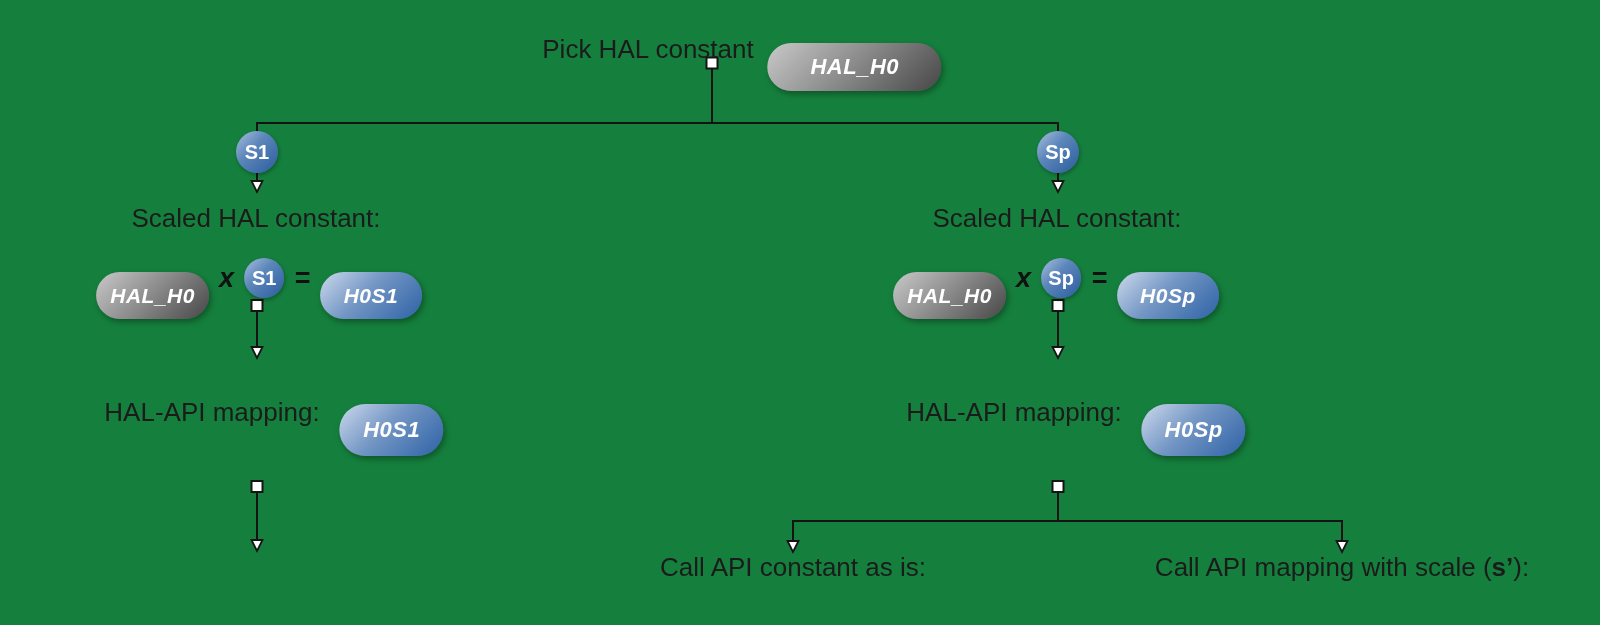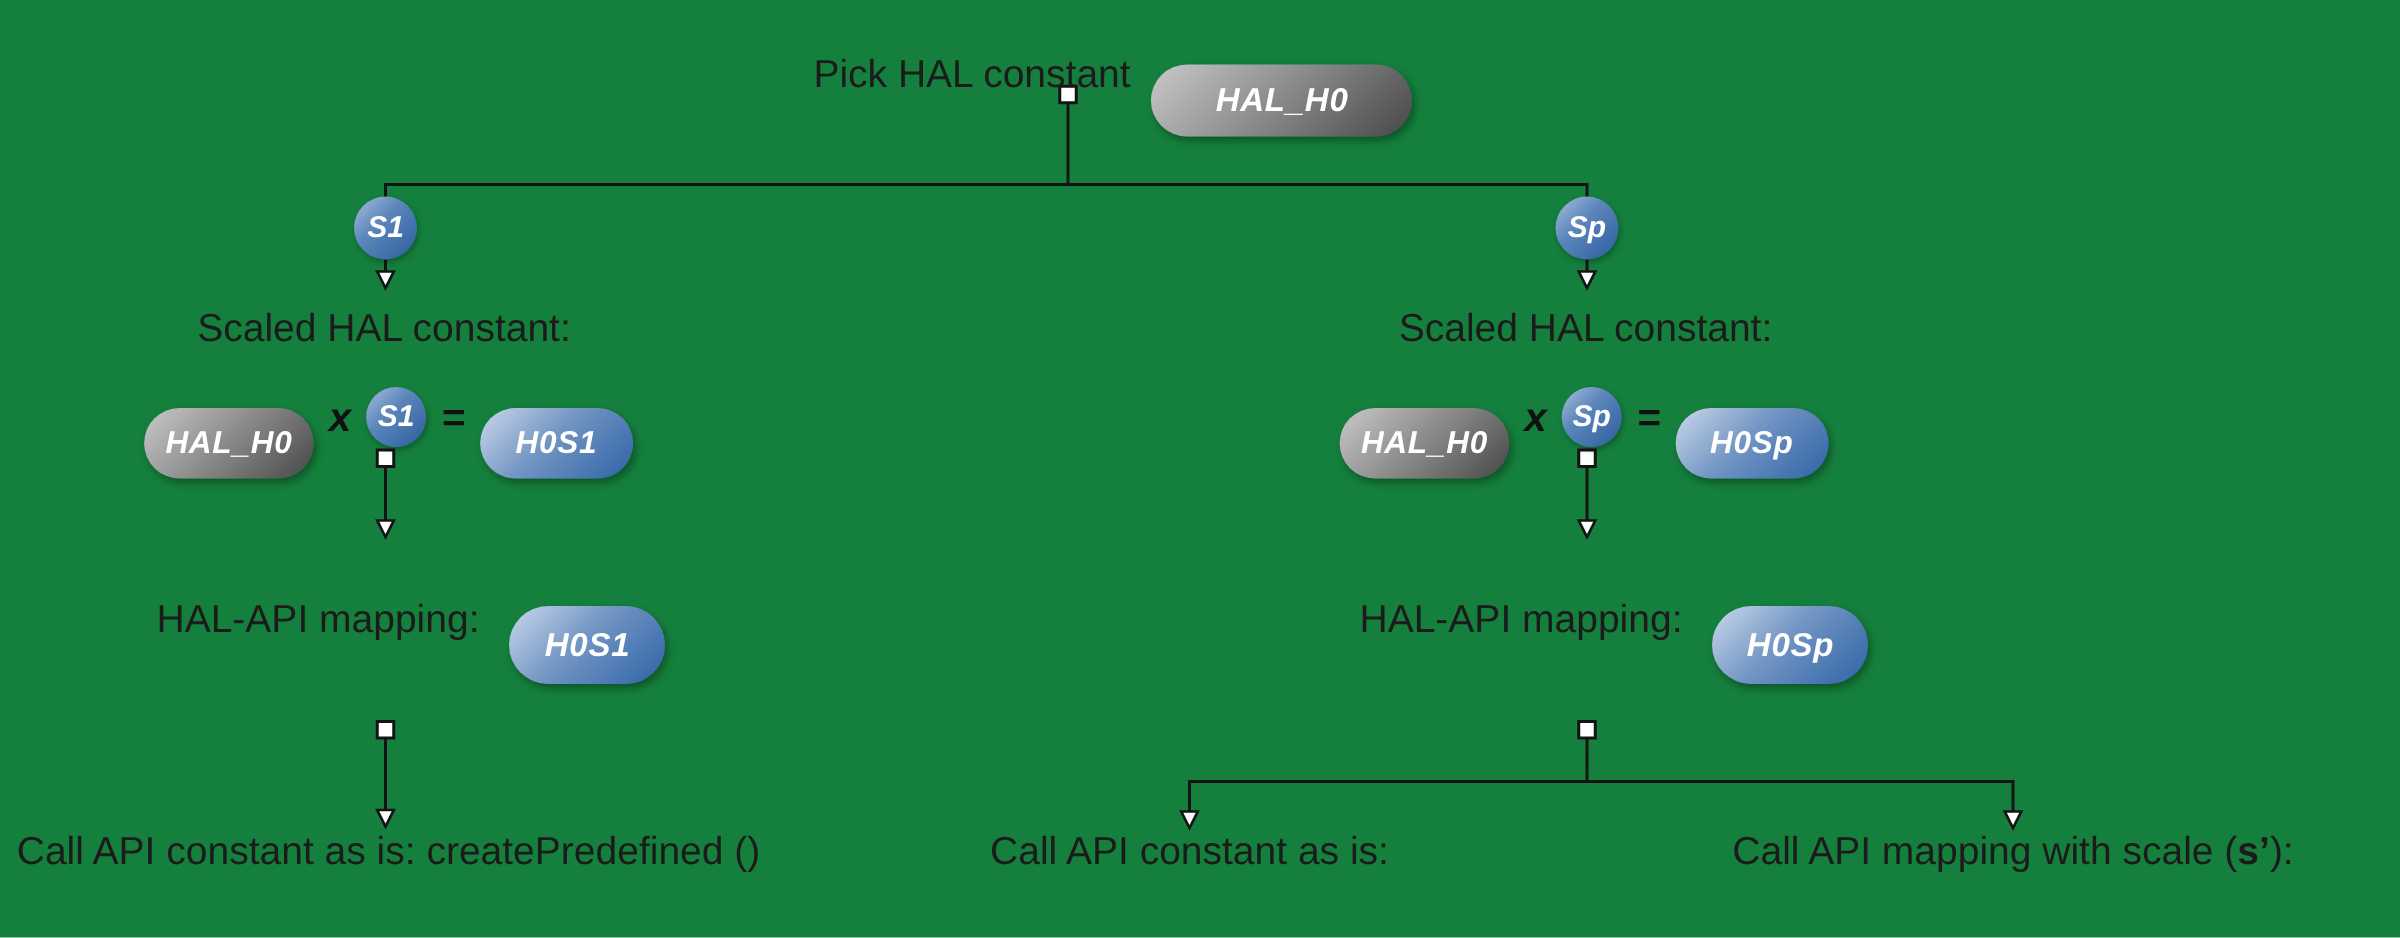--- a/index.html
+++ b/index.html
@@ -16,21 +16,21 @@
     border-radius:999px; color:#ffffff; font-style:italic; font-weight:bold;
     letter-spacing:0.5px; box-shadow:2px 3px 6px rgba(0,0,0,0.35);
     white-space:nowrap;
     margin-top:35px;
   }
   .pill.gray { background:linear-gradient(135deg,#c9c9c9 0%,#8f8f8f 45%,#474747 100%); }
   .pill.blue { background:linear-gradient(135deg,#ccd9ec 0%,#7396c4 45%,#2e62a6 100%); }
   .badge {
     border-radius:50%; display:flex; align-items:center; justify-content:center;
     background:linear-gradient(135deg,#aac1df 0%,#5d87bb 40%,#2a5c9d 100%);
-    color:#ffffff; font-weight:bold; box-shadow:1px 2px 4px rgba(0,0,0,0.3);font-style:italic;
+    color:#ffffff; font-weight:bold; box-shadow:1px 2px 4px rgba(0,0,0,0.3);
   }
   .root-pill    { width:174px; height:48px; font-size:22px; }
   .hal-pill     { width:113px; height:47px; font-size:21px; }
   .result-pill  { width:102px; height:47px; font-size:21px; }
   .mapping-pill { width:104px; height:52px; font-size:22px; }
   .tree-badge    { width:42px; height:42px; font-size:20px; }
   .formula-badge { width:40px; height:40px; font-size:20px; }
   .formula-row { display:flex; align-items:center; gap:10px; }
   .op { font-weight:bold; font-style:italic; font-size:27px; color:#111; }
   .mapping-row { display:flex; align-items:center; gap:20px; }
@@ -102,21 +102,20 @@
     <span class="pill blue result-pill">H0S1</span>
   </div>
 
   <div class="abs cx mapping-row node" style="left:274px; top:369px;">
     <span class="label">HAL-API mapping:</span>
     <span class="pill blue mapping-pill">H0S1</span>
   </div>
 
 
   <div class="abs cx action node" style="left:259px; top:551px;">
-    <div>Call API constant as is: createPredefined ()</div>
   </div>
 
   <div class="abs cx label node" style="left:1057px; top:203px;">Scaled HAL constant:</div>
 
   <div class="abs cx formula-row node" style="left:1056px; top:237px;">
     <span class="pill gray hal-pill">HAL_H0</span>
     <span class="op">x</span>
     <span class="badge formula-badge">Sp</span>
     <span class="op">=</span>
     <span class="pill blue result-pill">H0Sp</span>

